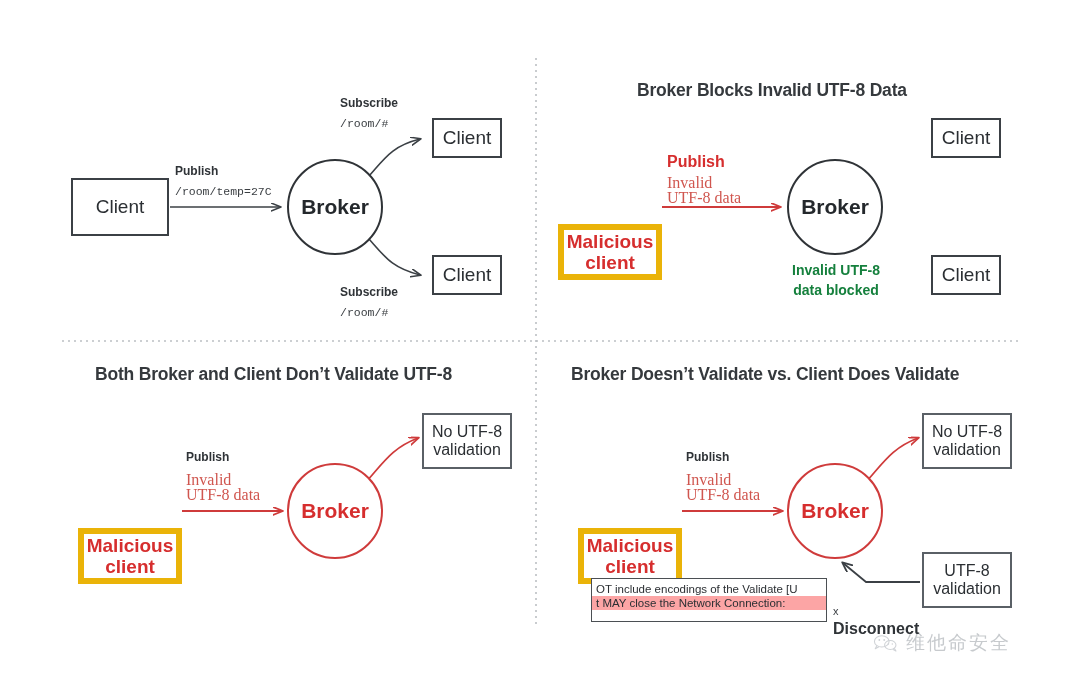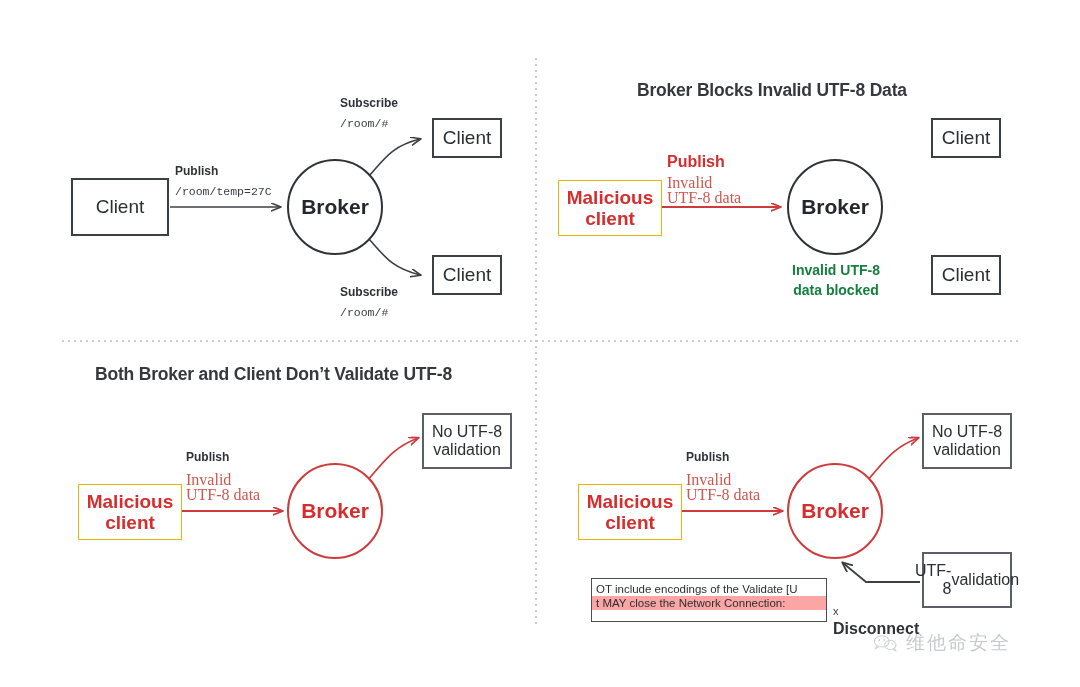--- a/index.html
+++ b/index.html
@@ -17,21 +17,21 @@
   
   .node{
     position:absolute;
     box-sizing:border-box;
     display:flex;align-items:center;justify-content:center;
     text-align:center;
     background:#fff;
     line-height:1.12;
   }
   .box-dark{border:2px solid #3b4045;color:#2b2f33;}
-  .box-red{border:1px solid #eab308;color:#d62e2e;}
+  .box-red{border:6px solid #eab308;color:#d62e2e;margin-top:44px;}
   .box-gray{border:2px solid #5a6066;color:#2b2f33;}
 
   .circle{
     position:absolute;box-sizing:border-box;border-radius:50%;
     display:flex;align-items:center;justify-content:center;
     background:#fff;
   }
   .circ-dark{border:2px solid #2f3337;color:#24282c;}
   .circ-red{border:2px solid #cf3b3b;color:#d62e2e;}
 
@@ -180,36 +180,37 @@
 
   <div class="node box-gray node-valid" style="left:422px;top:413px;width:90px;height:56px;flex-direction:column;">
     <span>No UTF-8</span>
     <span>validation</span>
   </div>
 
   <div class="label lbl-strong" style="left:186px;top:450px;">Publish</div>
   <div class="label lbl-mono-red" style="left:186px;top:471px;">Invalid</div>
   <div class="label lbl-mono-red" style="left:186px;top:486px;">UTF-8 data</div>
 
+  <div class="panel-title" style="left:571px;top:364px;">Broker Doesn’t Validate vs. Client Does Validate</div>
 
   <div class="node box-red node-mal" style="left:578px;top:484px;width:104px;height:56px;flex-direction:column;">
     <span>Malicious</span>
     <span>client</span>
   </div>
 
   <div class="circle circ-red node-broker" style="left:787px;top:463px;width:96px;height:96px;">
     <span>Broker</span>
   </div>
 
   <div class="node box-gray node-valid" style="left:922px;top:413px;width:90px;height:56px;flex-direction:column;">
     <span>No UTF-8</span>
     <span>validation</span>
   </div>
 
-  <div class="node box-gray node-valid" style="left:922px;top:552px;width:90px;height:56px;flex-direction:row;text-align:right;">
+  <div class="node box-gray node-valid" style="left:922px;top:552px;width:90px;height:56px;flex-direction:column;">
     <span>UTF-8</span>
     <span>validation</span>
   </div>
 
   <div class="label lbl-strong" style="left:686px;top:450px;">Publish</div>
   <div class="label lbl-mono-red" style="left:686px;top:471px;">Invalid</div>
   <div class="label lbl-mono-red" style="left:686px;top:486px;">UTF-8 data</div>
 
   <div class="label lbl-strong" style="left:833px;top:620px;font-size:16px;">Disconnect</div>
   <div class="label" style="left:833px;top:605px;font-size:11px;color:#3a3e42;">x</div>

